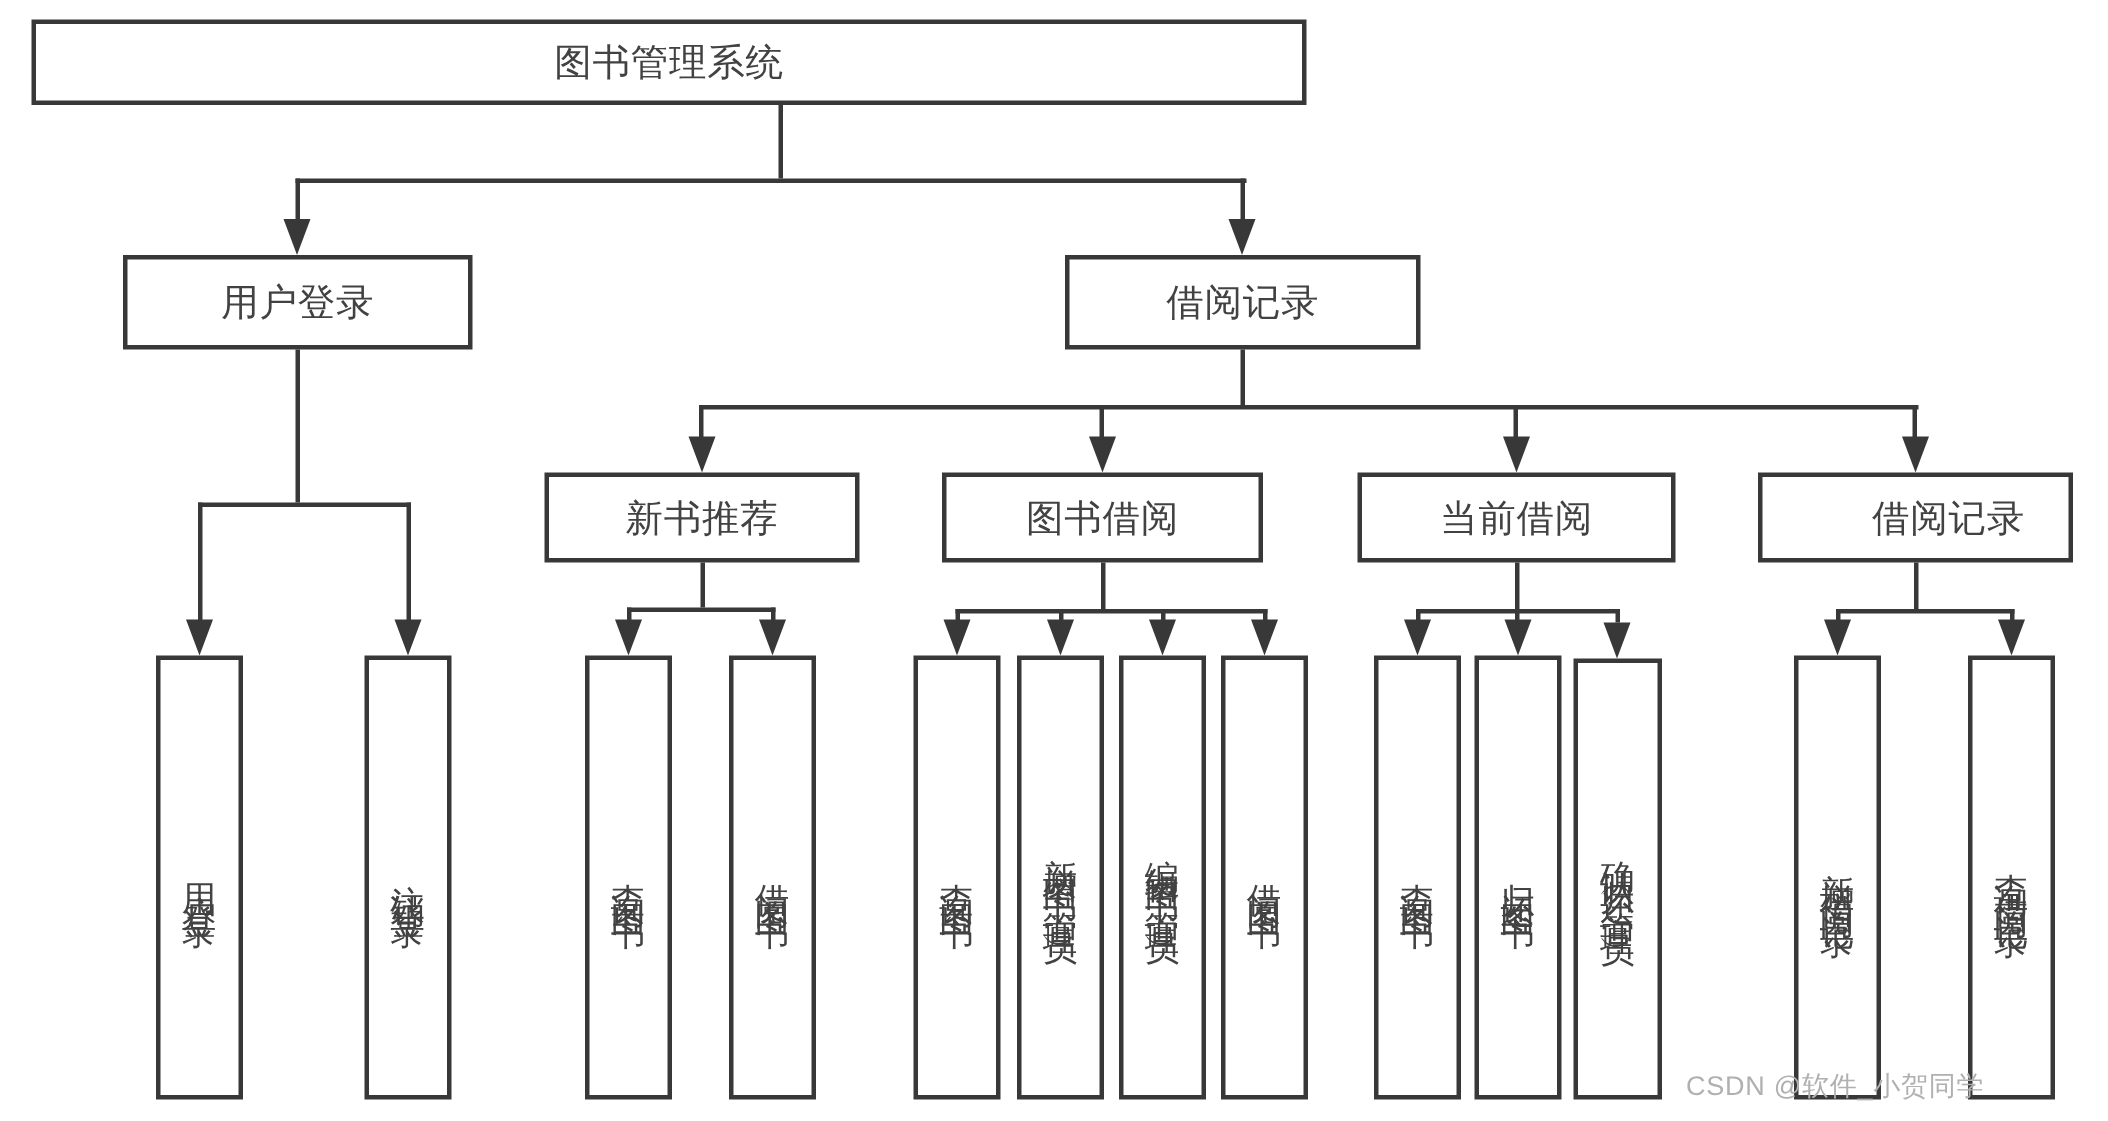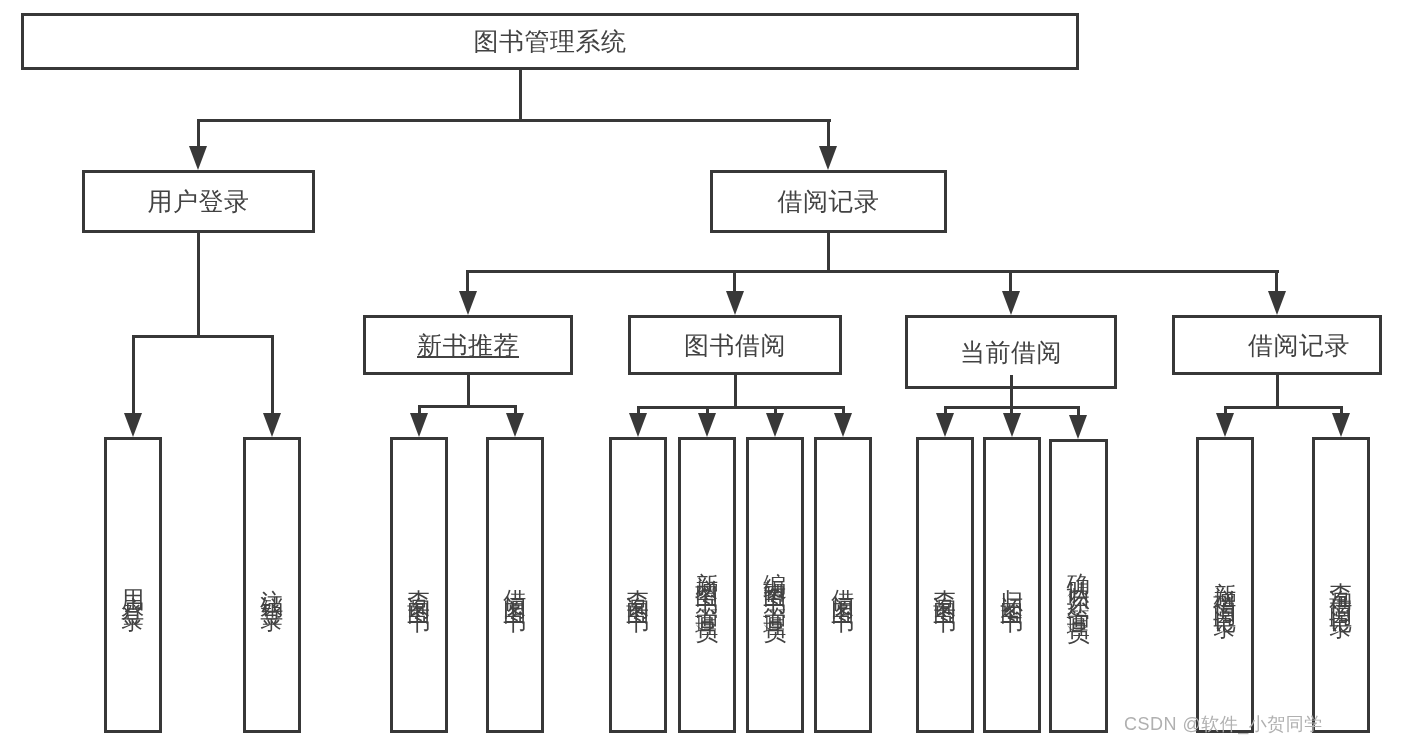--- a/index.html
+++ b/index.html
@@ -28,38 +28,38 @@
   .watermark{
     position:absolute;left:1124px;top:712px;font-size:18px;line-height:24px;
     color:#b0b0b0;letter-spacing:0.5px;white-space:nowrap;z-index:5;
   }
 </style>
 </head>
 <body>
 
 <div class="canvas">
 
-  <div class="node hnode" style="left:21px;top:13px;width:1058px;height:57px;">
+  <div class="node hnode" style="left:21px;top:13px;width:850px;height:57px;">
     <span>图书管理系统</span>
   </div>
 
   <div class="node hnode" style="left:82px;top:170px;width:233px;height:63px;">
     <span>用户登录</span>
   </div>
   <div class="node hnode" style="left:710px;top:170px;width:237px;height:63px;">
     <span>借阅记录</span>
   </div>
 
-  <div class="node hnode" style="left:363px;top:315px;width:210px;height:60px;text-decoration:underline;">
+  <div class="node hnode" style="left:363px;top:315px;width:210px;height:60px;">
     <span>新书推荐</span>
   </div>
   <div class="node hnode" style="left:628px;top:315px;width:214px;height:60px;">
     <span>图书借阅</span>
   </div>
-  <div class="node hnode" style="left:905px;top:315px;width:212px;height:74px;">
+  <div class="node hnode" style="left:905px;top:315px;width:212px;height:60px;">
     <span>当前借阅</span>
   </div>
   <div class="node hnode" style="left:1172px;top:315px;width:210px;height:60px;padding-left:44px;">
     <span>借阅记录</span>
   </div>
 
   <div class="node vnode" style="left:104px;top:437px;width:58px;height:296px;">
     <span class="vtext">用户登录</span>
   </div>
   <div class="node vnode" style="left:243px;top:437px;width:58px;height:296px;">

